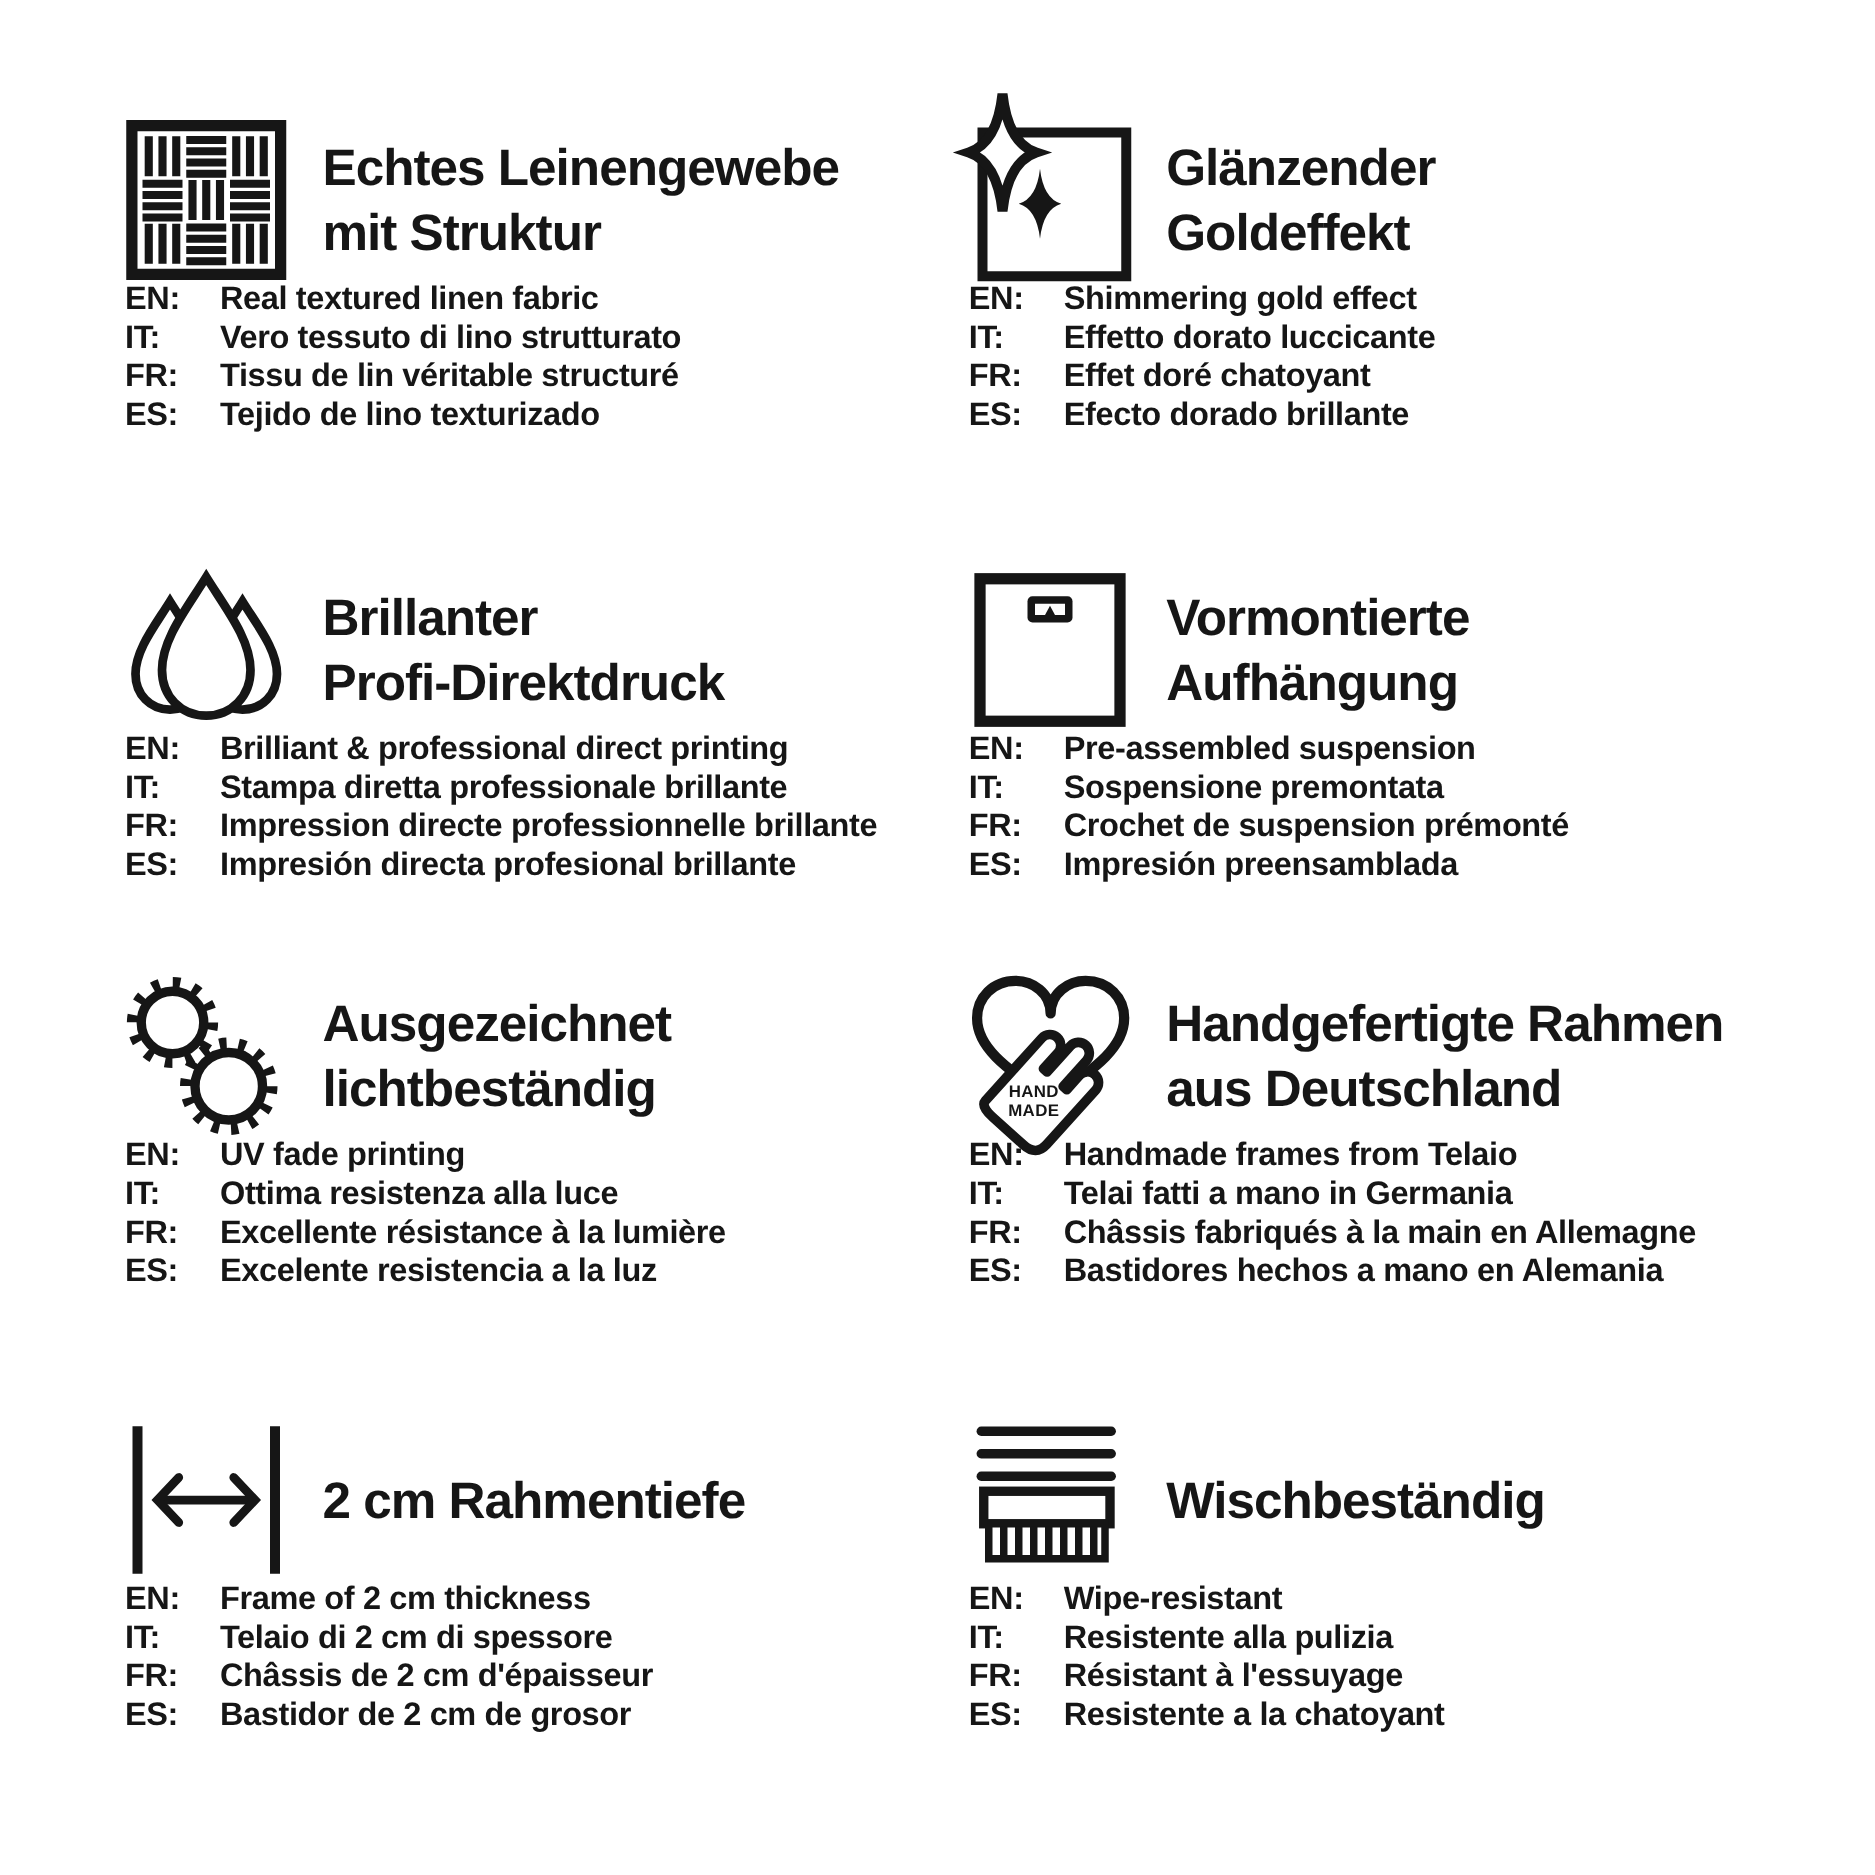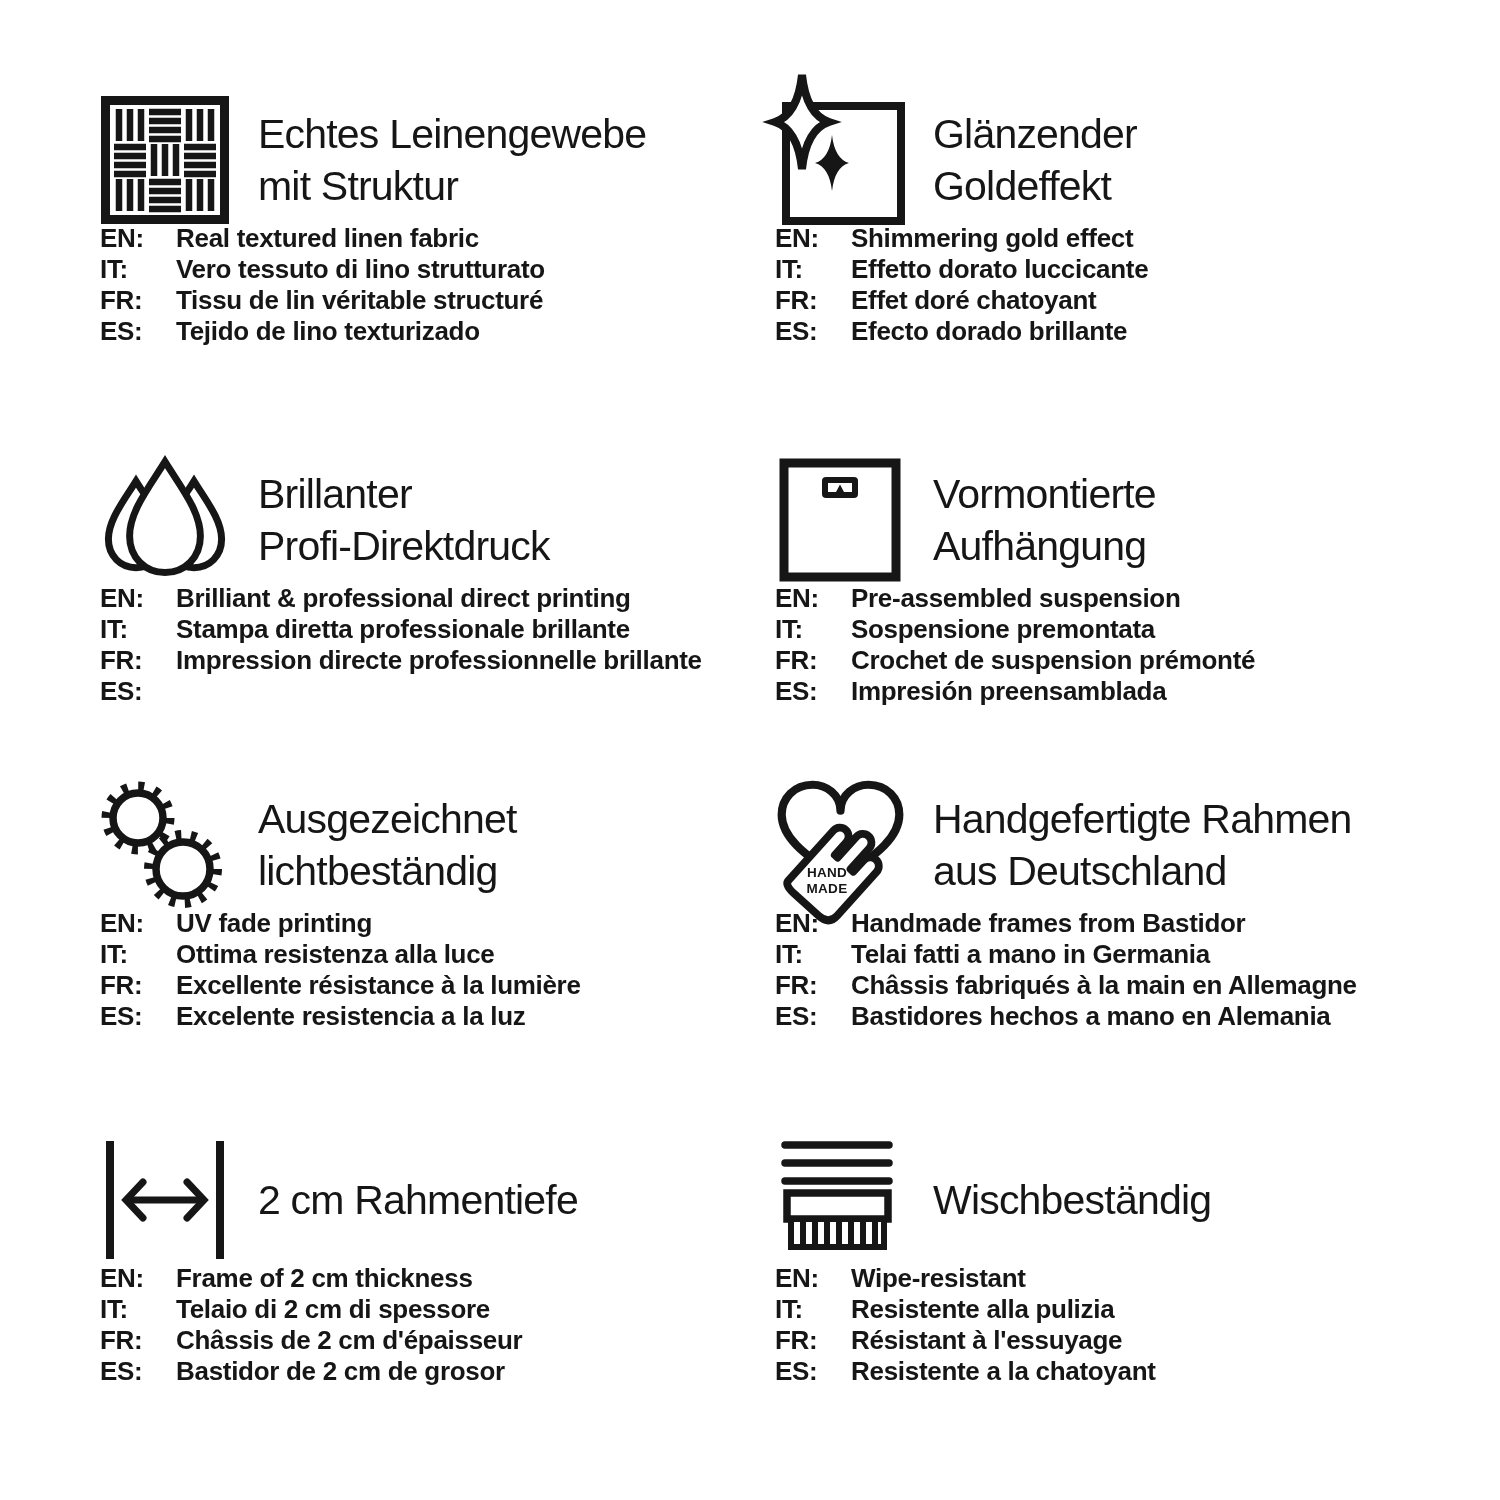--- a/index.html
+++ b/index.html
@@ -18,21 +18,21 @@
   .feature{min-width:0;}
   .head{display:flex;align-items:center;gap:28px;min-height:130px;}
   .icon{
     width:130px;height:130px;flex:0 0 130px;
     display:flex;align-items:center;justify-content:center;
     overflow:visible;
   }
   .icon svg{display:block;overflow:visible;}
   .icon svg.pokes-up{margin-top:-20px;}
   .title{
-    font-size:41px;line-height:52px;font-weight:400;
+    font-size:41px;line-height:52px;font-weight:700;
     letter-spacing:-0.8px;margin:0;white-space:pre-line;
   }
   .translations{display:flex;flex-direction:column;gap:4px;}
   .trow{
     display:grid;grid-template-columns:76px auto;
     font-size:26px;font-weight:700;letter-spacing:-0.3px;line-height:27px;
   }
   .ink-stroke{stroke:#161616;}
   .ink-fill{fill:#161616;}
   .paper-fill{fill:#ffffff;}
@@ -149,20 +149,21 @@
       <div class="trow">
           <span>IT:</span>
           <span>Stampa diretta professionale brillante</span>
         </div>
       <div class="trow">
           <span>FR:</span>
           <span>Impression directe professionnelle brillante</span>
         </div>
       <div class="trow">
           <span>ES:</span>
+          <span>Impresión directa profesional brillante</span>
         </div>
     </div>
   </section>
 
   <section class="feature">
     <div class="head">
       <span class="icon">
         <svg width="130" height="130" viewBox="0 0 130 130">
           <rect x="9" y="8" width="112" height="114" class="paper-fill ink-stroke" stroke-width="9"></rect>
           <rect x="47" y="22" width="36" height="21" rx="4" class="ink-fill"></rect>
@@ -237,21 +238,21 @@
           <text x="56" y="101" text-anchor="middle" class="hand-text">HAND</text>
           <text x="56" y="117" text-anchor="middle" class="hand-text">MADE</text>
         </svg>
       </span>
       <h2 class="title">Handgefertigte Rahmen
 aus Deutschland</h2>
     </div>
     <div class="translations">
       <div class="trow">
           <span>EN:</span>
-          <span>Handmade frames from Bastidor</span>
+          <span>Handmade frames from Telaio</span>
         </div>
       <div class="trow">
           <span>IT:</span>
           <span>Telai fatti a mano in Germania</span>
         </div>
       <div class="trow">
           <span>FR:</span>
           <span>Châssis fabriqués à la main en Allemagne</span>
         </div>
       <div class="trow">

